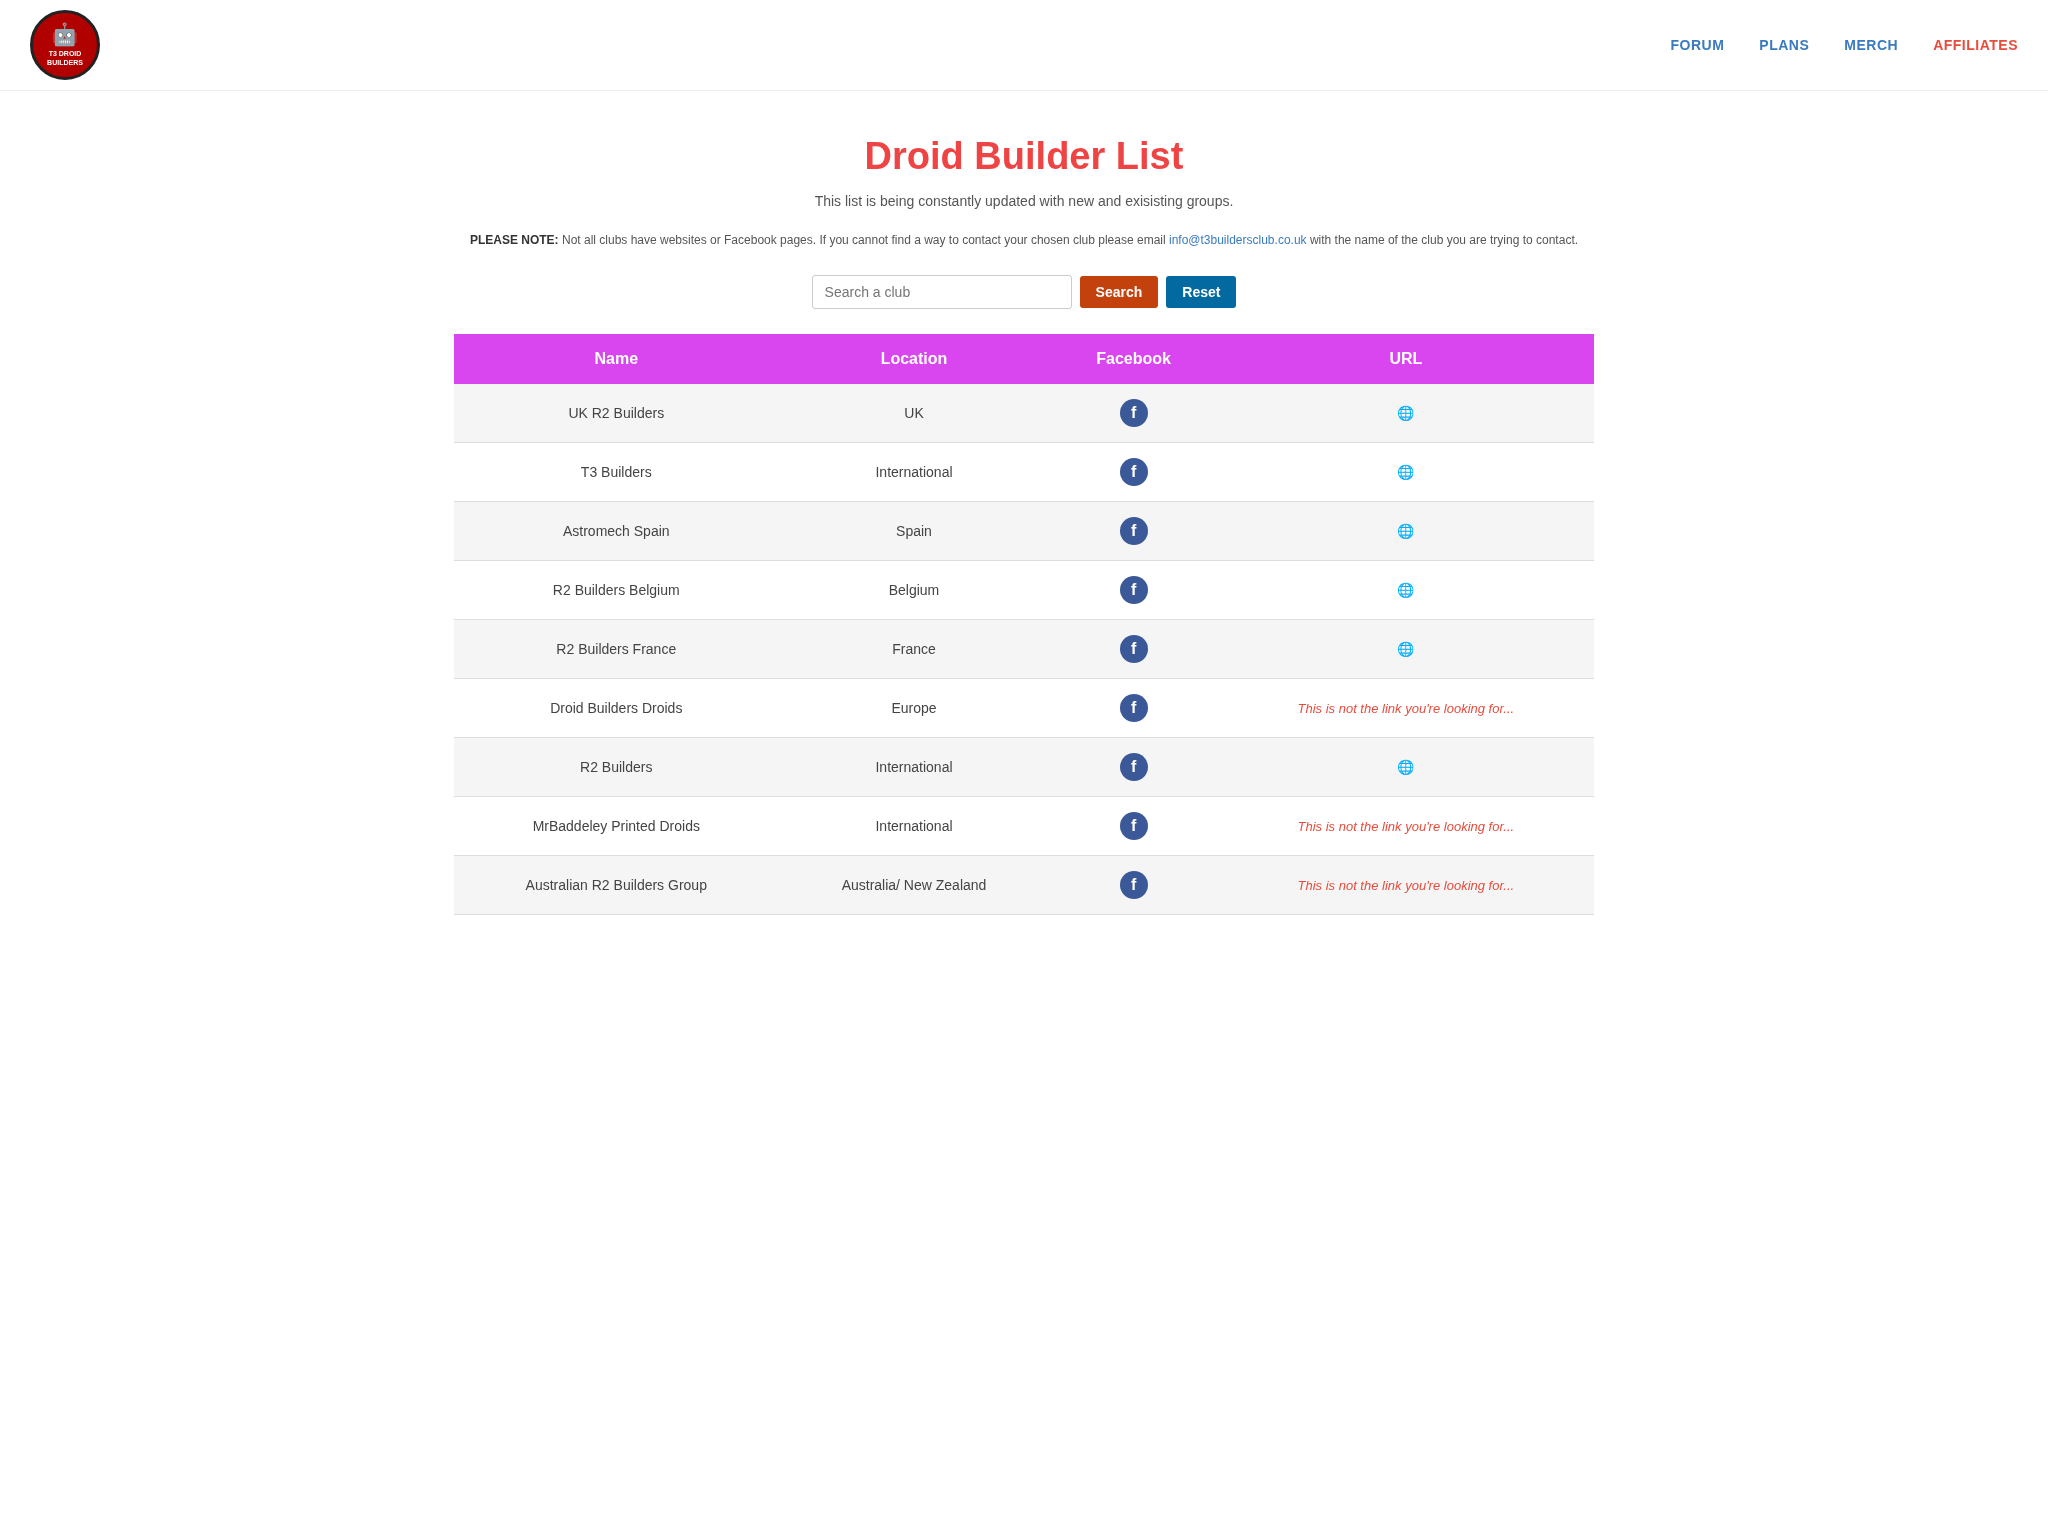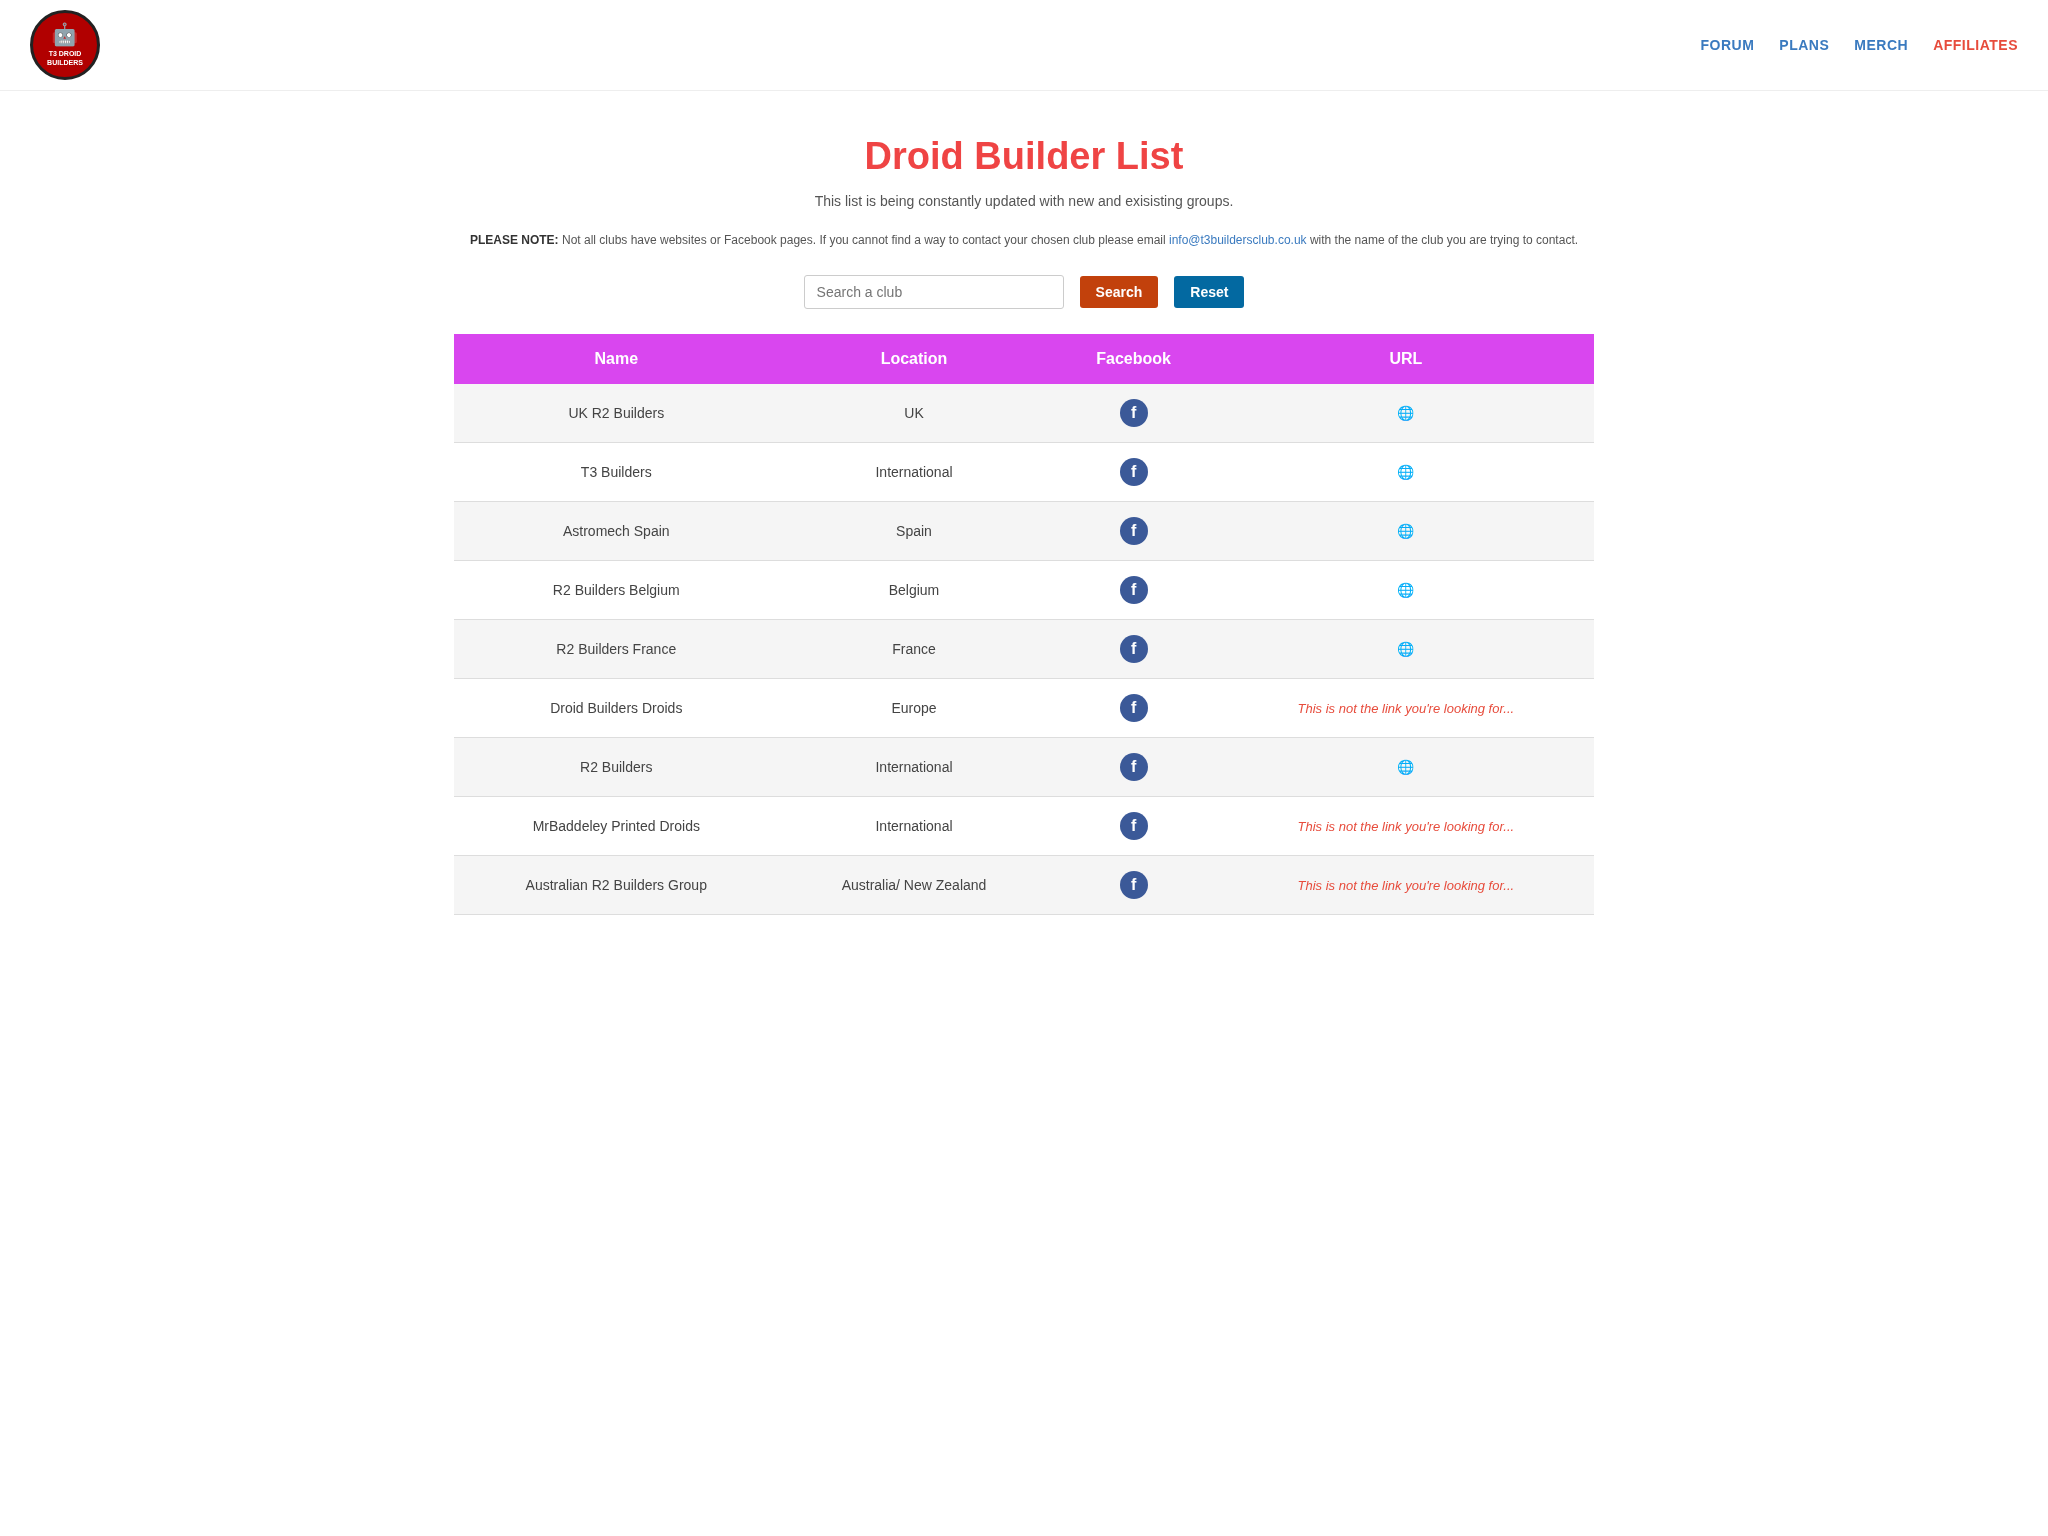--- a/index.html
+++ b/index.html
@@ -35,21 +35,21 @@
       font-size: 8px;
       font-weight: bold;
       line-height: 1.2;
     }
     .logo-droid {
       font-size: 22px;
       display: block;
     }
     .nav-links {
       display: flex;
-      gap: 25px;
+      gap: 35px;
       align-items: center;
     }
     .nav-link {
       text-decoration: none;
       font-size: 14px;
       font-weight: 600;
       letter-spacing: 0.5px;
       color: #3a7abf;
     }
     .nav-link.affiliates { color: #e74c3c; }
@@ -81,21 +81,21 @@
       line-height: 1.6;
     }
     .notice strong { color: #333; }
     .notice a { color: #3a7abf; text-decoration: none; }
     
     
     .search-area {
       display: flex;
       justify-content: center;
       align-items: center;
-      gap: 16px;
+      gap: 8px;
       margin: 25px 0;
     }
     .search-input {
       width: 260px;
       padding: 8px 12px;
       border: 1px solid #ccc;
       border-radius: 3px;
       font-size: 14px;
       color: #999;
       outline: none;

